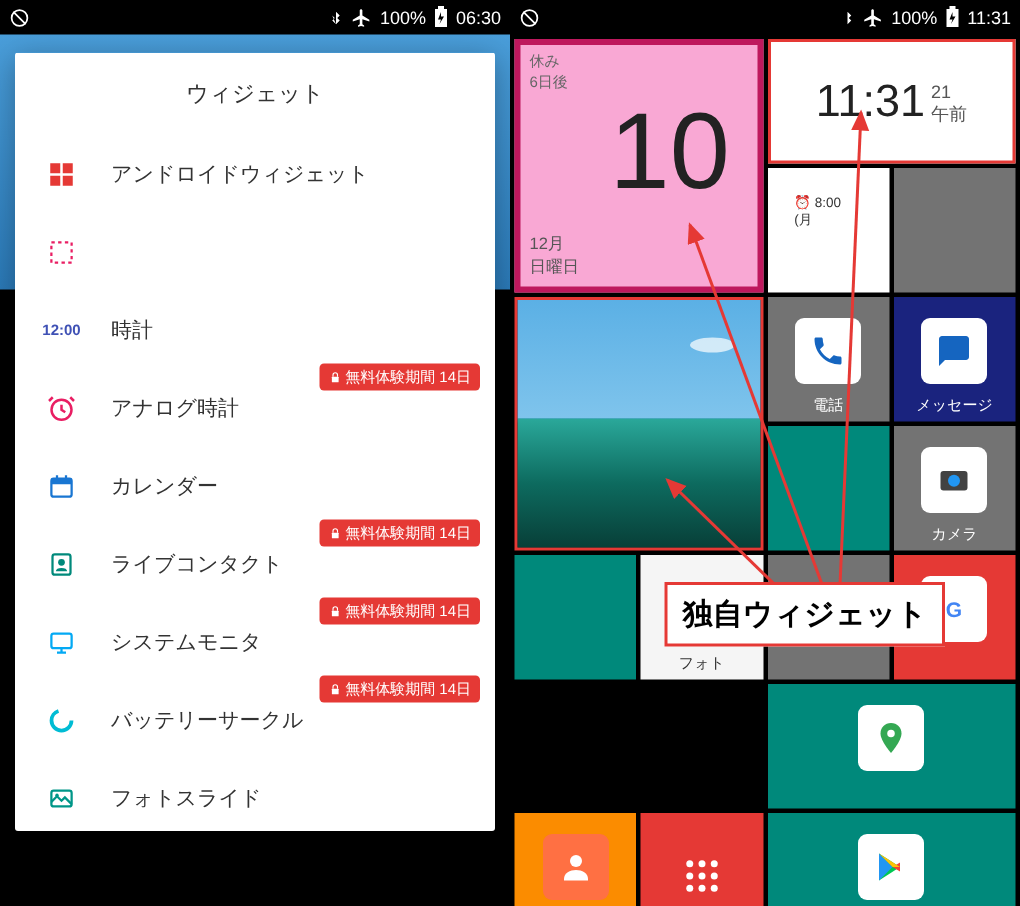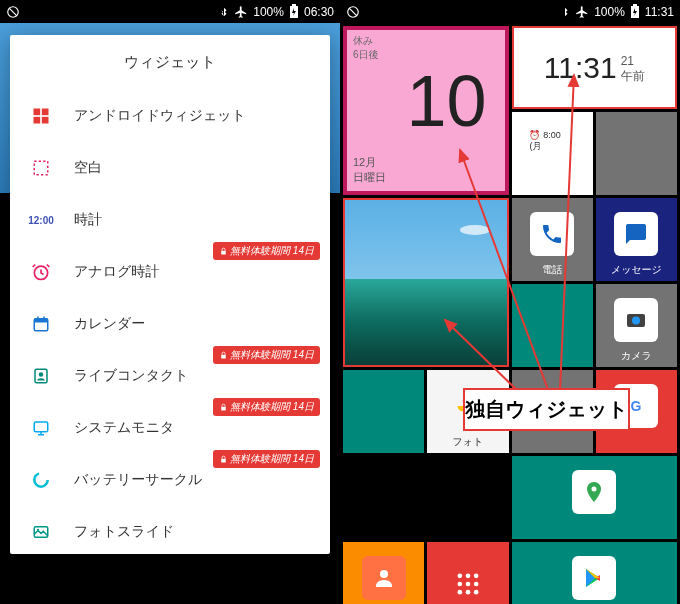--- a/index.html
+++ b/index.html
@@ -12,21 +12,21 @@
 .status-icons { display: flex; gap: 5px; align-items: center; }
 .status-bar .left-icons { position: absolute; left: 6px; display: flex; gap: 4px; }
 
 
 .left-bg { position: absolute; top: 23px; left: 0; right: 0; height: 170px; background: linear-gradient(180deg, #4a9eda 0%, #2b7ab8 100%); }
 .widget-panel { position: absolute; top: 35px; left: 10px; right: 10px; bottom: 50px; background: #fff; border-radius: 2px; box-shadow: 0 4px 20px rgba(0,0,0,0.3); overflow-y: auto; }
 .widget-title { text-align: center; padding: 18px 1px; font-size: 15px; color: #333; }
 .widget-item { display: flex; align-items: center; padding: 15px 20px; font-size: 14px; color: #333; position: relative; }
 .widget-icon { width: 22px; height: 22px; margin-right: 22px; display: flex; align-items: center; justify-content: center; flex-shrink: 0; }
 .widget-label { flex: 1; }
-.trial-badge { position: absolute; right: 10px; top: -4px; background: #e53935; color: #fff; font-size: 10px; padding: 2px 6px; border-radius: 3px; display: flex; align-items: center; gap: 2px; font-style: italic; }
+.trial-badge { position: absolute; right: 10px; top: -4px; background: #e53935; color: #fff; font-size: 10px; padding: 2px 6px; border-radius: 3px; display: flex; align-items: center; gap: 2px; }
 
 
 .launcher { position: absolute; top: 23px; left: 0; right: 0; bottom: 47px; background: #000; display: flex; flex-direction: column; }
 .tile-grid { flex: 1; display: grid; grid-template-columns: repeat(4, 1fr); grid-auto-rows: 83px; gap: 3px; padding: 3px; }
 .tile { display: flex; flex-direction: column; align-items: center; justify-content: center; color: #fff; font-size: 10px; position: relative; }
 .tile-label { position: absolute; bottom: 4px; font-size: 10px; }
 .tile-icon-wrap { width: 44px; height: 44px; background: #fff; border-radius: 6px; display: flex; align-items: center; justify-content: center; margin-bottom: 12px; }
 
 .calendar-tile { grid-column: 1/3; grid-row: 1/3; background: #f9a8d4; color: #333; border: 4px solid #be185d; position: relative; padding: 20px; text-align: left; align-items: flex-start; justify-content: flex-start; }
 .cal-header { font-size: 10px; color: #666; position: absolute; top: 4px; left: 6px; }
@@ -48,21 +48,21 @@
 .photo-tile { grid-column: 1/3; grid-row: 3/5; border: 2px solid #e53935; background: linear-gradient(180deg, #4fa8e0 0%, #3a8cc8 48%, #0a5f5a 50%, #1a7a6f 70%, #0d5450 100%); position: relative; overflow: hidden; }
 .photo-sky { position: absolute; top: 0; left: 0; right: 0; height: 48%; background: linear-gradient(180deg, #5bb0e5 0%, #7fc4ec 100%); }
 .photo-cloud { position: absolute; top: 15%; right: 10%; width: 30px; height: 10px; background: rgba(255,255,255,0.7); border-radius: 50%; }
 .photo-sea { position: absolute; top: 48%; left: 0; right: 0; bottom: 0; background: linear-gradient(180deg, #2aa89a 0%, #0d6b5f 50%, #083f38 100%); }
 
 
 .nav-bar { height: 47px; background: #000; display: flex; justify-content: space-around; align-items: center; }
 .nav-btn { width: 24px; height: 24px; display: flex; align-items: center; justify-content: center; }
 
 
-.annotation-box { position: absolute; right: 50px; top: 388px; background: #fff; border: 2px solid #e53935; padding: 6px 0; font-size: 20px; font-weight: bold; color: #000; z-index: 100; }
+.annotation-box { position: absolute; right: 50px; top: 388px; background: #fff; border: 2px solid #e53935; padding: 6px 10px; font-size: 20px; font-weight: bold; color: #000; z-index: 100; }
 .arrow { position: absolute; z-index: 99; }
 .arrow-line { stroke: #e53935; stroke-width: 2; fill: none; }
 .arrow-head { fill: #e53935; }
 
 
 svg { display: block; }
 </style>
 </head>
 <body>
 
@@ -106,21 +106,20 @@
               </svg>
             </span>
             <span class="widget-label">アンドロイドウィジェット</span>
           </div>
           <div class="widget-item">
             <span class="widget-icon">
               <svg width="18" height="18" viewBox="0 0 24 24">
                 <rect x="3" y="3" width="18" height="18" fill="none" stroke="#e91e63" stroke-width="2" stroke-dasharray="3,3"></rect>
               </svg>
             </span>
-            <span class="widget-label">空白</span>
           </div>
           <div class="widget-item">
             <span class="widget-icon">
               <span style="font-size:10px;color:#3f51b5;font-weight:bold;">12:00</span>
             </span>
             <span class="widget-label">時計</span>
           </div>
           <div class="widget-item">
             <span class="widget-icon">
               <svg width="20" height="20" viewBox="0 0 24 24" fill="none" stroke="#e91e63" stroke-width="2">

